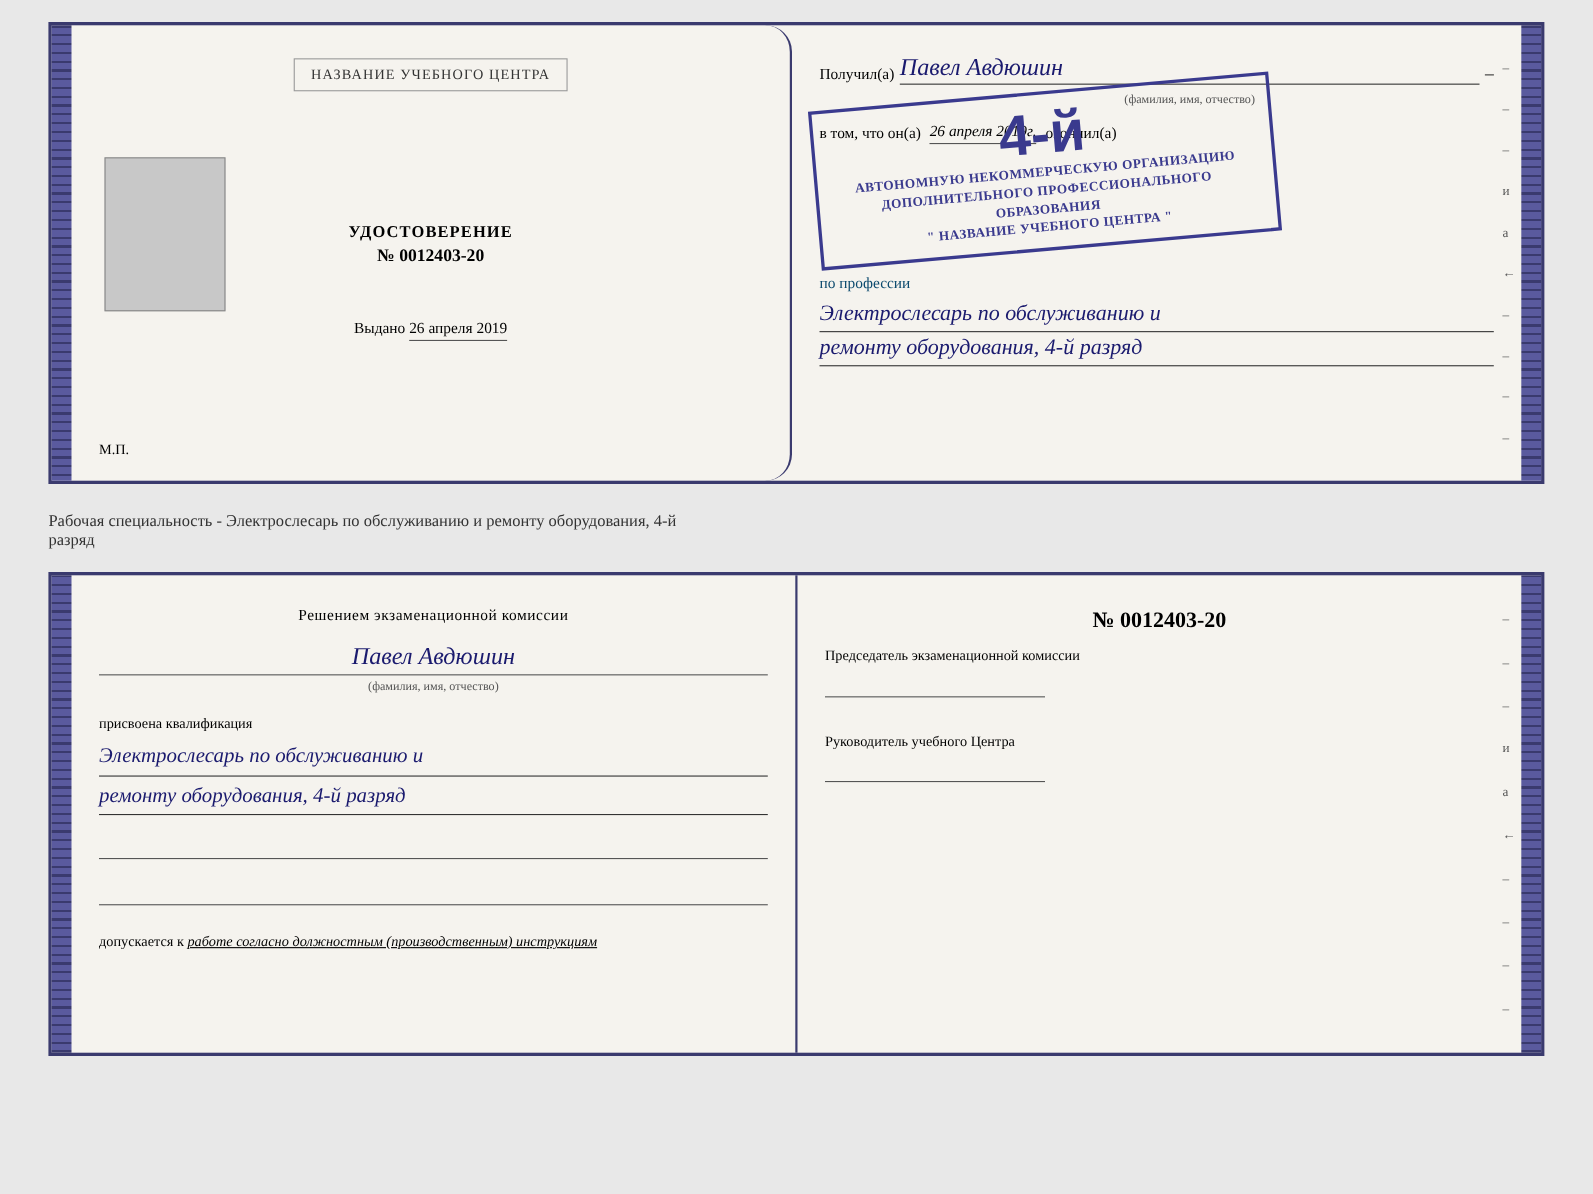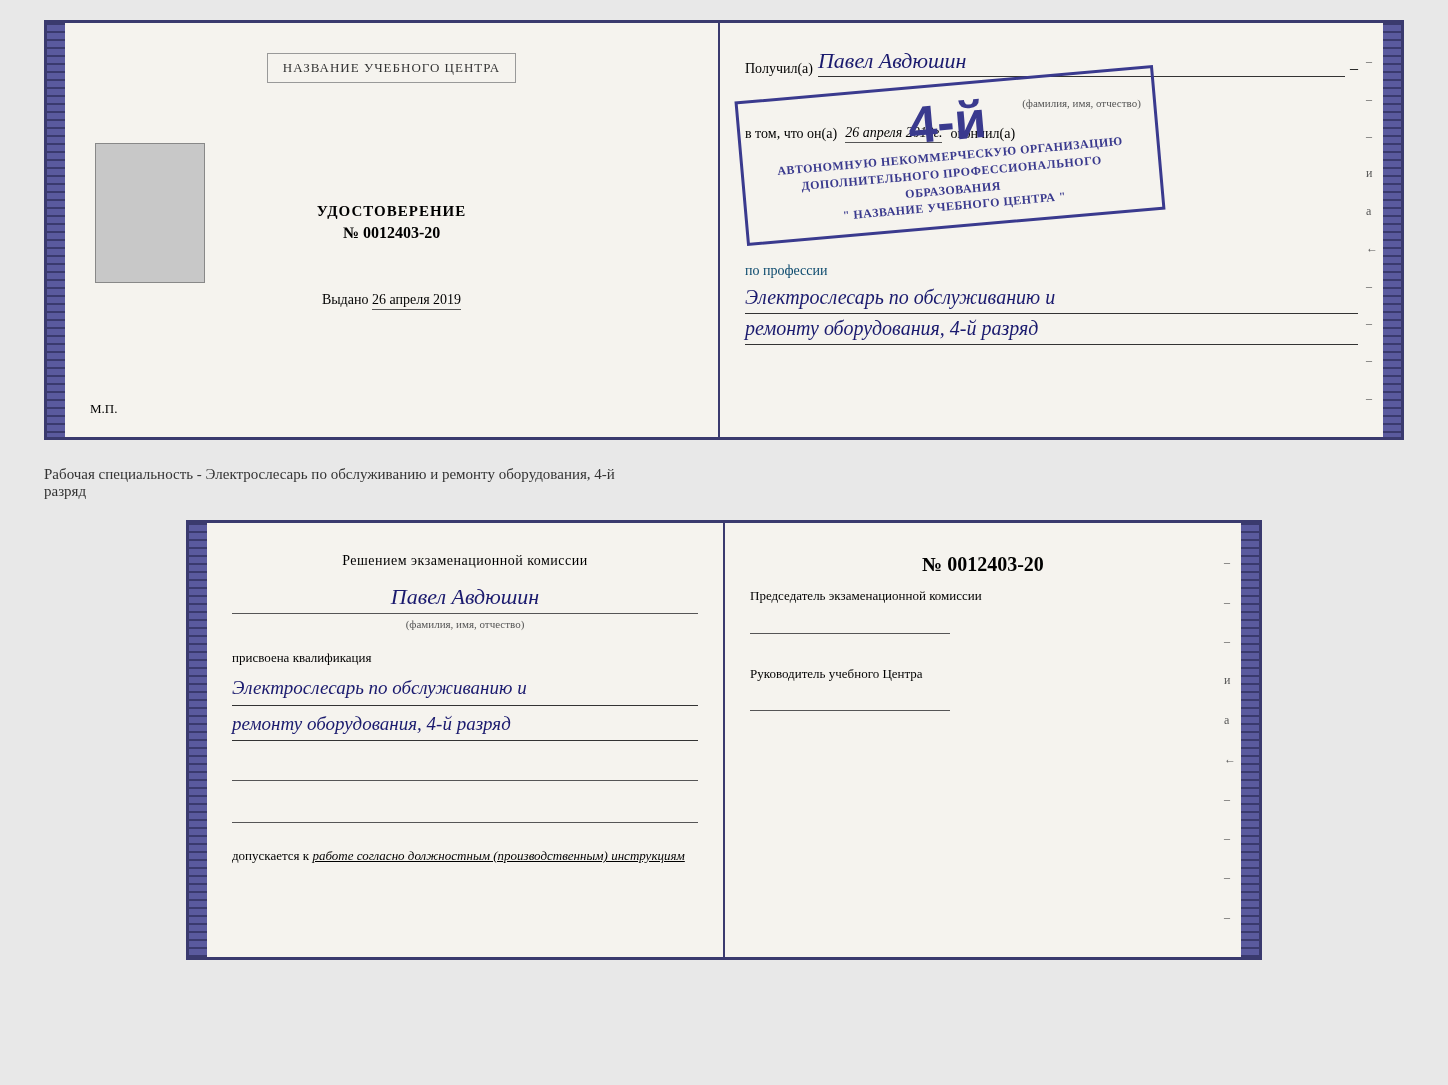--- a/index.html
+++ b/index.html
@@ -46,20 +46,21 @@
     }
 
     .left-page {
       flex: 1;
       border-right: 2px solid #3a3a6e;
       padding: 30px 20px;
       display: flex;
       flex-direction: column;
       align-items: center;
       position: relative;
+      border-radius: 24px;
     }
 
     .right-page {
       flex: 1;
       padding: 25px 25px 20px 25px;
       position: relative;
     }
 
     
     .cert-title-block {
@@ -121,21 +122,21 @@
     .mp-label {
       position: absolute;
       bottom: 20px;
       left: 25px;
       font-size: 13px;
     }
 
     
     .received-line {
       font-size: 14px;
-      margin-bottom: 20px;
+      margin-bottom: 8px;
       display: flex;
       align-items: flex-end;
       gap: 5px;
       flex-wrap: wrap;
     }
 
     .received-name {
       font-family: 'Georgia', serif;
       font-size: 22px;
       color: #1a1a6e;
@@ -245,21 +246,21 @@
       font-size: 15px;
       color: #333;
       padding: 8px 0 2px 0;
     }
 
     
     .document-bottom {
       display: flex;
       background: #f5f3ee;
       border: 3px solid #3a3a6e;
-      width: 1076px;
+      width: 1360px;
       margin: 0 auto;
       min-height: 440px;
       position: relative;
     }
 
     
     .bottom-left {
       flex: 1;
       border-right: 2px solid #3a3a6e;
       padding: 30px 25px;

